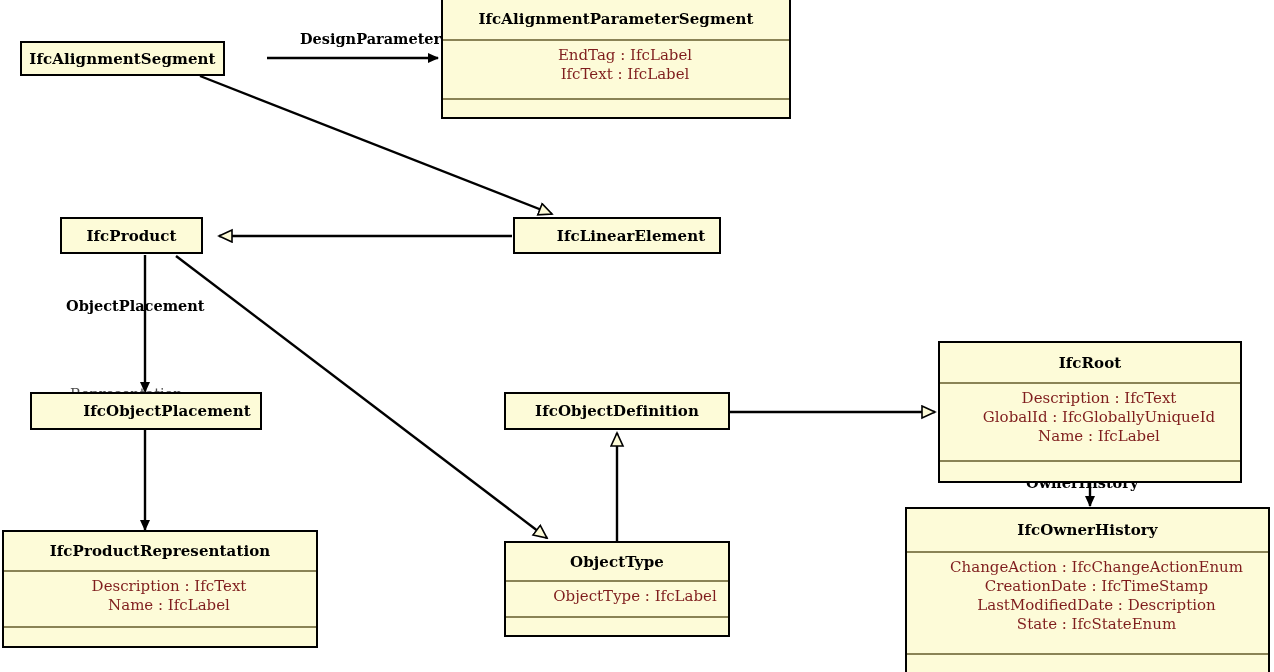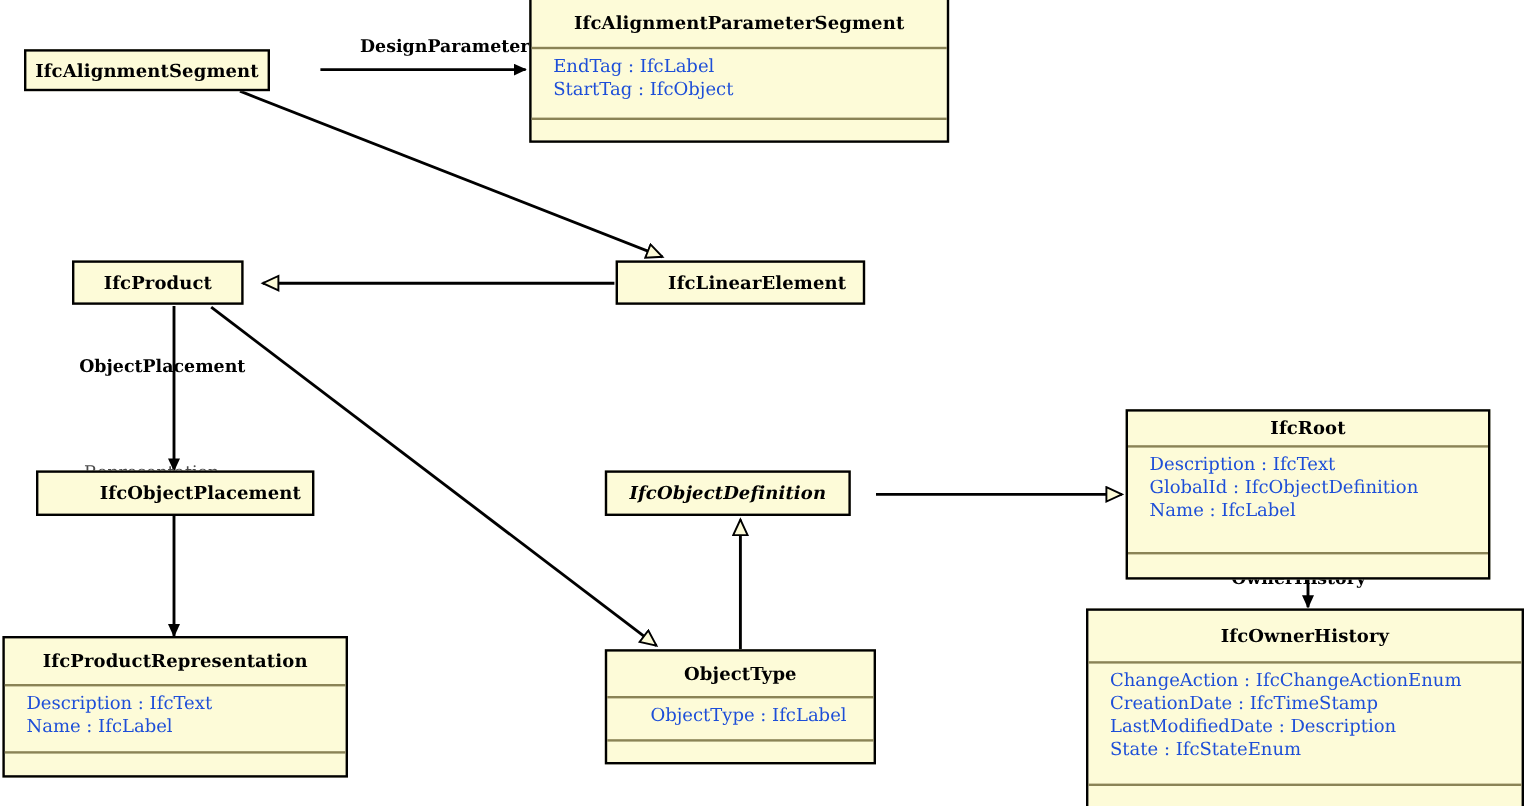--- a/index.html
+++ b/index.html
@@ -50,23 +50,24 @@
     border-top: 2px solid #8a8356;
     flex: none;
   }
   .uml-attrs {
     box-sizing: border-box;
     padding: 5px 0 5px 18px;
     flex: 1 1 auto;
   }
   .uml-attr {
     font-size: 15px;
-    color: #1d4ed8;
+    color: #7f1d1d;
     line-height: 19px;
     white-space: nowrap;
+    text-align: center;
   }
   .uml-ops {
     box-sizing: border-box;
     flex: none;
   }
   .edge-label {
     position: absolute;
     font-size: 14.5px;
     font-weight: bold;
     color: #000000;
@@ -140,55 +141,55 @@
 
   <div class="uml-class" style="left:20px; top:41px; width:205px; height:35px;">
     <div class="uml-title" style="height:100%;">IfcAlignmentSegment</div>
   </div>
 
   <div class="uml-class" style="left:441px; top:-4px; width:350px; height:123px;">
     <div class="uml-title" style="height:41px;">IfcAlignmentParameterSegment</div>
     <div class="uml-sep"></div>
     <div class="uml-attrs">
       <div class="uml-attr">EndTag : IfcLabel</div>
-      <div class="uml-attr">StartTag : IfcObject</div>
+      <div class="uml-attr">IfcText : IfcLabel</div>
     </div>
     <div class="uml-sep"></div>
     <div class="uml-ops" style="height:17px;"></div>
   </div>
 
   <div class="uml-class" style="left:60px; top:217px; width:143px; height:37px;">
     <div class="uml-title" style="height:100%;">IfcProduct</div>
   </div>
 
   <div class="uml-class" style="left:513px; top:217px; width:208px; height:37px;">
     <div class="uml-title" style="height:100%;padding-left:28px;">IfcLinearElement</div>
   </div>
 
   <div class="uml-class" style="left:30px; top:392px; width:232px; height:38px;">
     <div class="uml-title" style="height:100%;padding-left:42px;">IfcObjectPlacement</div>
   </div>
 
-  <div class="uml-class" style="left:504px; top:392px; width:205px; height:38px;font-style:italic;">
+  <div class="uml-class" style="left:504px; top:392px; width:226px; height:38px;">
     <div class="uml-title" style="height:100%;">IfcObjectDefinition</div>
   </div>
 
   <div class="uml-class" style="left:938px; top:341px; width:304px; height:142px;">
-    <div class="uml-title" style="height:28px;">IfcRoot</div>
+    <div class="uml-title" style="height:39px;">IfcRoot</div>
     <div class="uml-sep"></div>
     <div class="uml-attrs">
       <div class="uml-attr">Description : IfcText</div>
-      <div class="uml-attr">GlobalId : IfcObjectDefinition</div>
+      <div class="uml-attr">GlobalId : IfcGloballyUniqueId</div>
       <div class="uml-attr">Name : IfcLabel</div>
     </div>
     <div class="uml-sep"></div>
     <div class="uml-ops" style="height:19px;"></div>
   </div>
 
-  <div class="uml-class" style="left:2px; top:530px; width:288px; height:118px;">
+  <div class="uml-class" style="left:2px; top:530px; width:316px; height:118px;">
     <div class="uml-title" style="height:38px;">IfcProductRepresentation</div>
     <div class="uml-sep"></div>
     <div class="uml-attrs">
       <div class="uml-attr">Description : IfcText</div>
       <div class="uml-attr">Name : IfcLabel</div>
     </div>
     <div class="uml-sep"></div>
     <div class="uml-ops" style="height:18px;"></div>
   </div>
 

